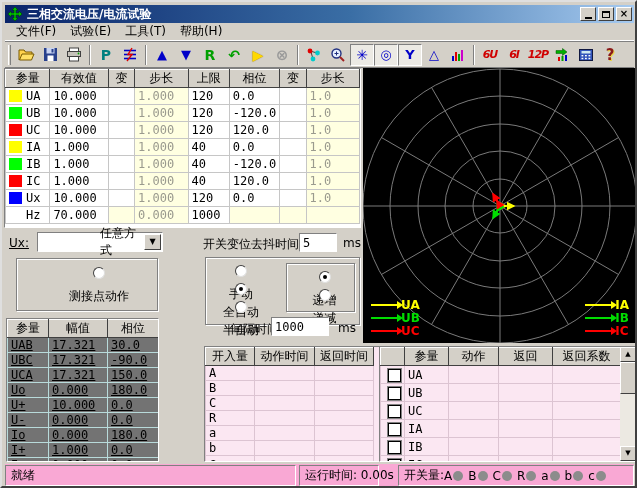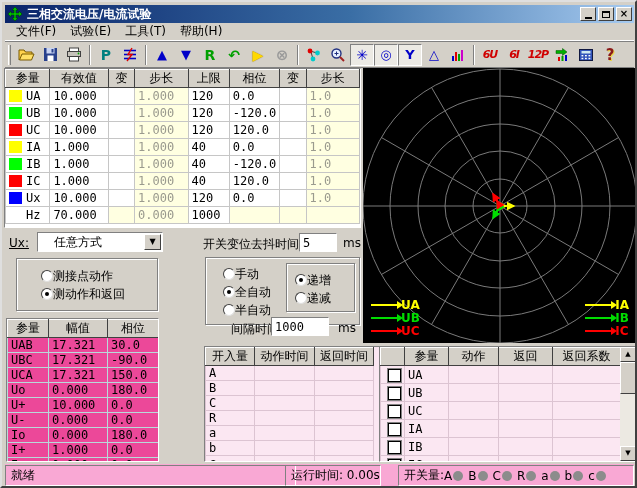--- a/index.html
+++ b/index.html
@@ -51,21 +51,21 @@
        font-family:"DejaVu Sans Mono","DejaVu Sans",monospace; font-size:12px; }
 
   .main-table-wrap { position:absolute; left:2px; top:66px; width:357px; height:160px; overflow:hidden;
                      border:1px solid; border-color:#808080 #fff #fff #808080; background:#fff; }
   .main-table td { height:17px; background:#fff; }
   .main-table td.muted { background:#FFFFE1; color:#9A9A8E; }
   .swatch { display:inline-block; width:13px; height:12px; vertical-align:-2px; margin-right:4px; }
 
   .derived-wrap { position:absolute; left:4px; top:316px; width:153px; height:144px; overflow:hidden;
                   border:1px solid; border-color:#808080 #fff #fff #808080; background:#CCFFFF; }
-  .derived-table td { height:14px; background:#ec4899; border-color:#B8DADA; }
+  .derived-table td { height:14px; background:#737373; border-color:#B8DADA;text-decoration:underline; }
 
   .switch-wrap { position:absolute; left:202px; top:344px; width:198px; height:116px; overflow:hidden;
                  border:1px solid; border-color:#808080 #fff #fff #808080; background:#FBE7F2; }
   .switch-table td { height:14px; background:#FBE7F2; border-color:#DCC4D2; }
 
   .result-wrap { position:absolute; left:377px; top:344px; width:258px; height:116px; overflow:hidden;
                  border:1px solid; border-color:#808080 #fff #fff #808080; background:#FBE7F2; }
   .result-table td { height:18px; background:#FBE7F2; border-color:#DCC4D2; }
   .cbx { display:inline-block; width:13px; height:13px; background:#fff; border:1px solid #000;
          box-shadow:0 0 0 1px #808080; margin-left:4px; vertical-align:middle; }
@@ -74,28 +74,28 @@
   .vscroll { position:absolute; right:0; top:0; width:16px; height:114px; background:#ECE9E2; }
   .sbtn { position:absolute; left:0; width:16px; height:15px; background:#D4D0C8; border:1px solid;
           border-color:#fff #404040 #404040 #fff; font-size:7px; text-align:center; line-height:13px; color:#000; }
   .sthumb { position:absolute; left:0; top:15px; width:16px; height:32px; background:#D4D0C8;
             border:1px solid; border-color:#fff #404040 #404040 #fff; }
 
   
   .lbl { position:absolute; white-space:nowrap; }
   .select { position:absolute; left:35px; top:230px; width:126px; height:20px; background:#fff;
             border:1px solid; border-color:#808080 #fff #fff #808080; display:flex; align-items:center; }
-  .select .val { flex:1; padding-left:16px; }
+  .select .val { flex:1; padding-left:16px;margin-left:46px; }
   .select .drop { width:17px; height:16px; margin-right:1px; background:#D4D0C8; border:1px solid;
                   border-color:#fff #404040 #404040 #fff; font-size:8px; text-align:center; line-height:14px; }
   .tinput { position:absolute; height:19px; background:#fff; border:1px solid;
             border-color:#808080 #fff #fff #808080; padding:0 3px;
             font-family:"DejaVu Sans Mono",monospace; font-size:12px; }
   .groupbox { position:absolute; border:1px solid #808080; box-shadow:1px 1px 0 #fff, inset 1px 1px 0 #fff; }
-  .radio-row { display:flex; align-items:center; gap:0; height:18px; }
+  .radio-row { display:flex; align-items:center; gap:9px; height:18px;flex-direction:column; }
   .radio { width:12px; height:12px; border-radius:50%; background:#fff; border:1px solid;
            border-color:#404040 #DFDFDF #DFDFDF #404040; position:relative; flex:0 0 auto; }
   .radio.checked::after { content:""; position:absolute; left:3px; top:3px; width:4px; height:4px;
                           border-radius:50%; background:#000; }
 
   
   .chart { position:absolute; left:361px; top:66px; width:274px; height:275px; background:#000; }
   .legend { position:absolute; bottom:6px; }
   .legend-left { left:8px; } .legend-right { right:8px; }
   .legend-row { display:flex; align-items:center; gap:3px; height:13px; }
@@ -458,24 +458,20 @@
   <input class="tinput" style="left: 297px; top: 231px; width: 38px;" value="5">
   <span class="lbl" style="left:341px; top:234px;">ms</span>
 
   <div class="groupbox" style="left:14px; top:256px; width:142px; height:53px; padding:8px 0 0 24px;">
 
       <div class="radio-row">
         <span class="radio"></span>
         <span>测接点动作</span>
       </div>
 
-      <div class="radio-row">
-        <span class="radio checked"></span>
-        <span>测动作和返回</span>
-      </div>
 
   </div>
 
   <div class="groupbox" style="left:203px; top:255px; width:155px; height:68px;">
     <div style="position:absolute; left:17px; top:7px;">
 
         <div class="radio-row">
           <span class="radio"></span>
           <span>手动</span>
         </div>
@@ -719,21 +715,21 @@
       <span class="sbtn" style="top:0;">▲</span>
       <span class="sthumb"></span>
       <span class="sbtn" style="bottom:0;">▼</span>
     </div>
   </div>
 
   <div class="statusbar">
     <div class="spanel" style="left:0; width:291px;">
       <span>就绪</span>
     </div>
-    <div class="spanel" style="left:280px; width:96px;">
+    <div class="spanel" style="left:294px; width:80px;">
       <span>运行时间: 0.00s</span>
     </div>
     <div class="spanel" style="left:393px; width:236px;">
       <span>开关量:</span>
 
         <span class="sw-item">
           <span>A</span>
           <span class="dot"></span>
         </span>
 

